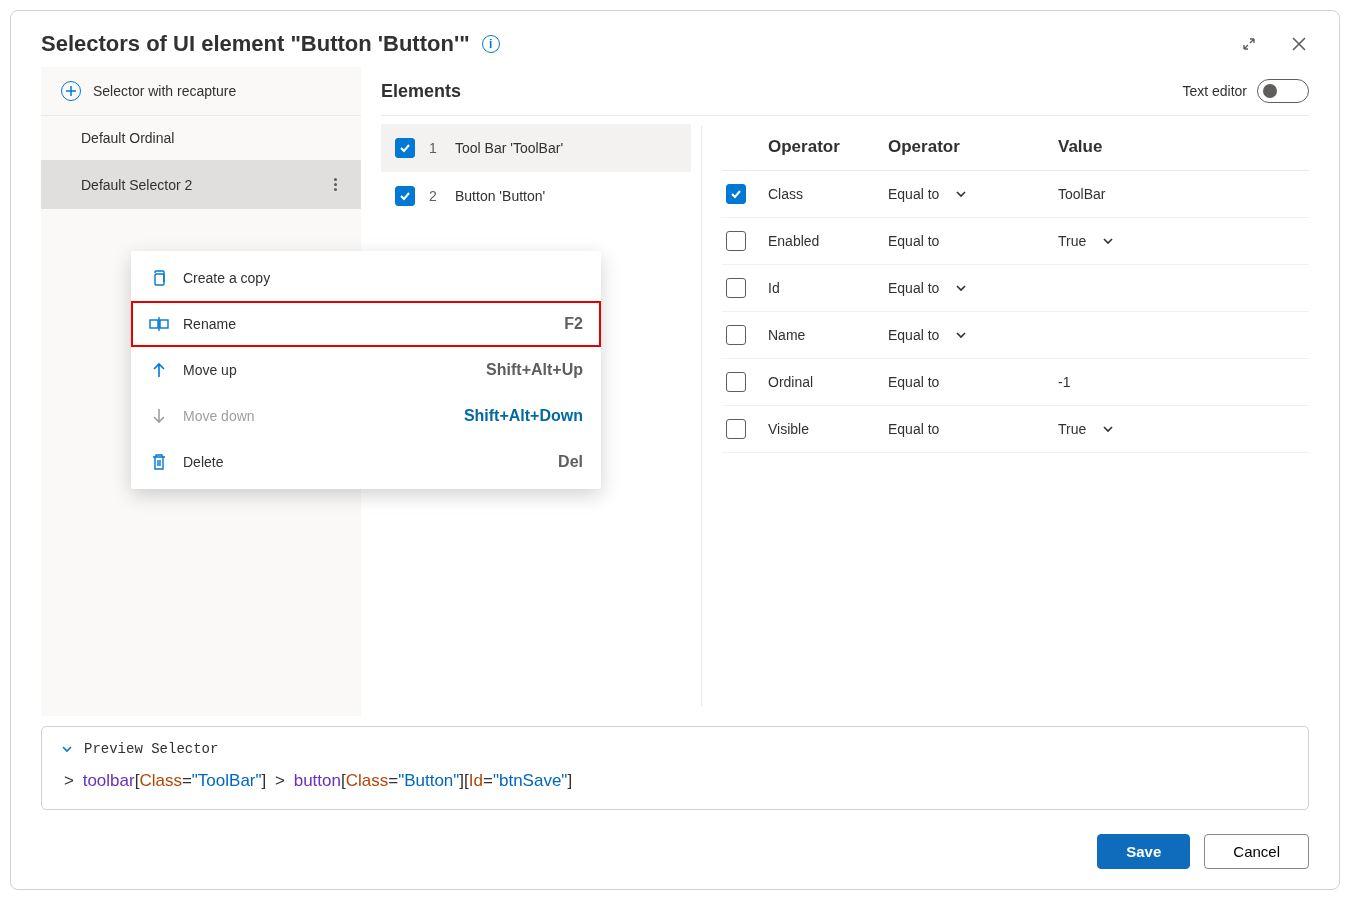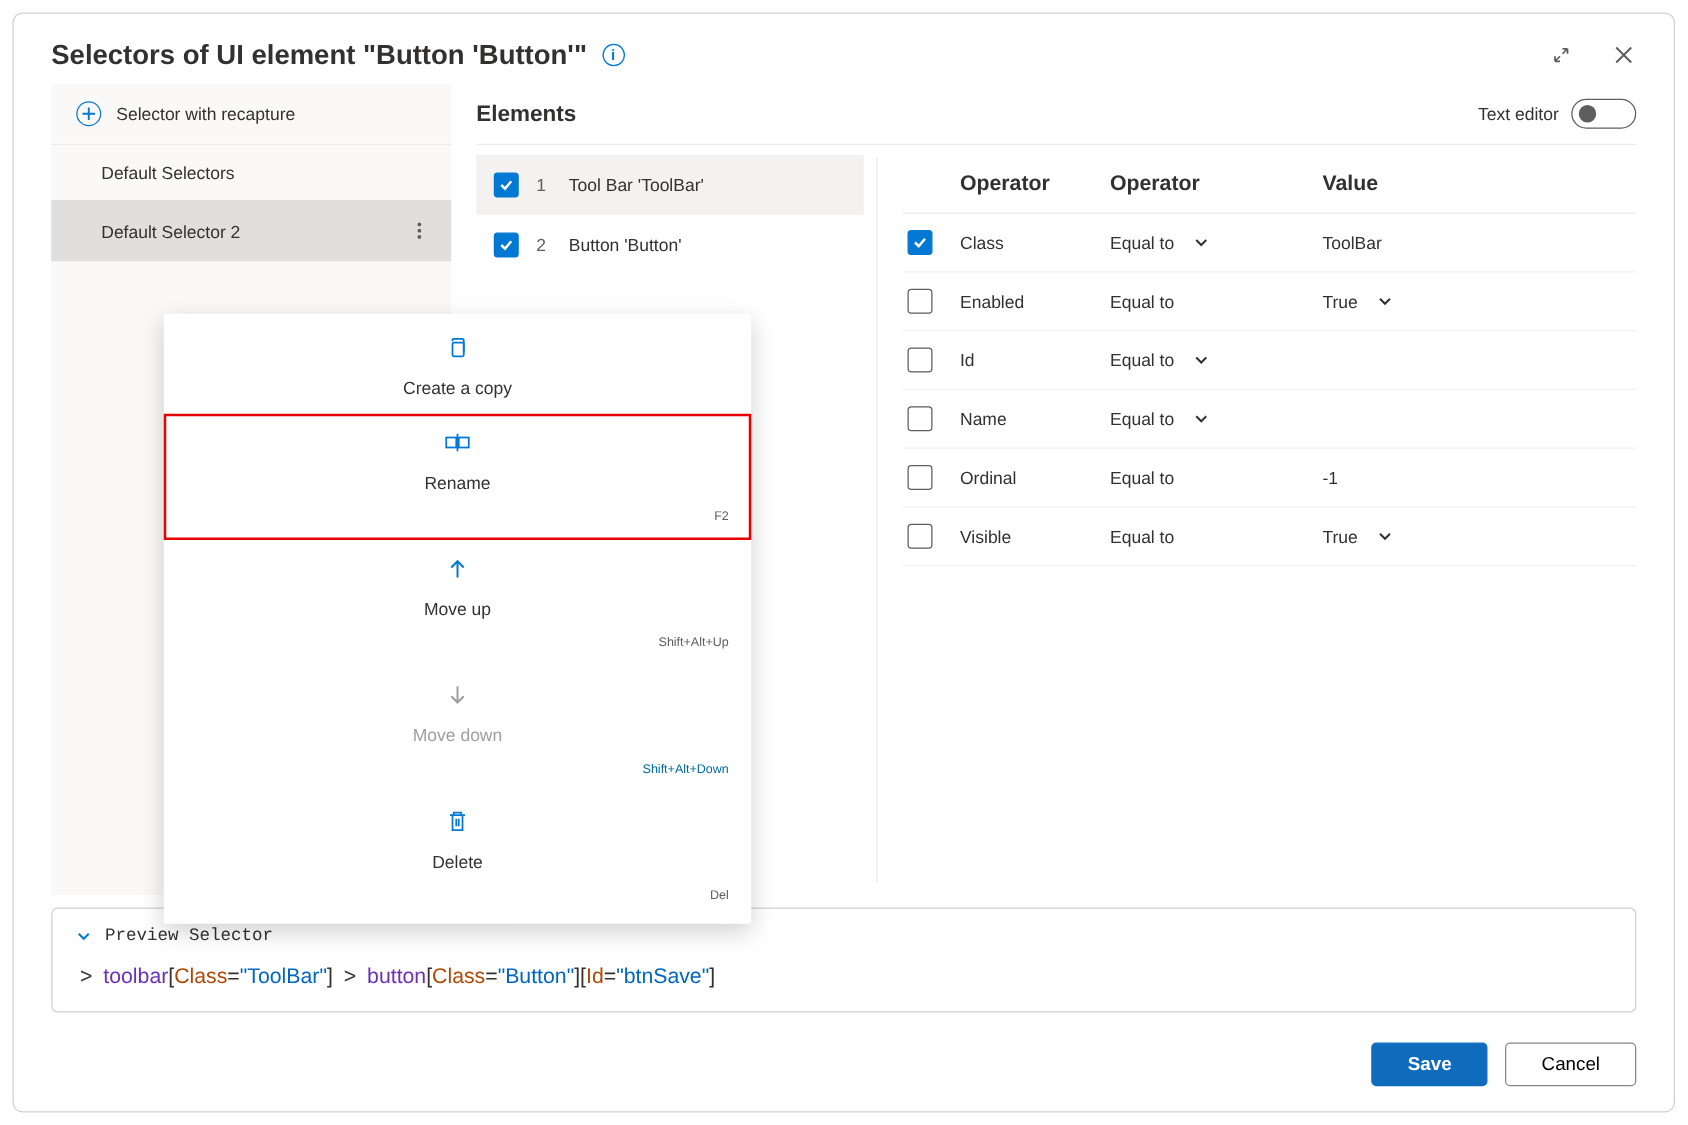--- a/index.html
+++ b/index.html
@@ -275,37 +275,37 @@
       z-index: 10;
       padding: 4px 0;
     }
     .ctx-item {
       display: flex;
       align-items: center;
       padding: 13px 18px;
       gap: 14px;
       cursor: pointer;
       position: relative;
-      flex-direction: column;
     }
     .ctx-item.disabled { color: #a19f9d; cursor: default;}
     .ctx-icon {
       width: 20px;
       height: 20px;
       display:flex;
       align-items:center;
       justify-content:center;
       color: #0078d4;
       flex-shrink:0;
     }
     .ctx-item.disabled .ctx-icon { color: #a19f9d; }
     .ctx-shortcut {
       margin-left: auto;
       color: #605e5c;
-      font-size: 10px;
+      font-size: 16px;
+      font-weight: bold;
     }
     .ctx-item.disabled .ctx-shortcut { color: #0369a1; }
     .ctx-item.hl {
       outline: 2.5px solid #e60000;
       outline-offset: -2px;
     }
     svg { display:block; }
   </style>
 </head>
 <body>
@@ -334,21 +334,21 @@
     <div class="sidebar">
       <div class="sidebar-add">
         <div class="plus-circle">
           <svg width="12" height="12" viewBox="0 0 12 12">
               <path d="M6 1 V11 M1 6 H11" stroke="currentColor" stroke-width="1.5"></path>
             </svg>
         </div>
         <span>Selector with recapture</span>
       </div>
       <div class="selector-item">
-        <span>Default Selectors</span>
+        <span>Default Ordinal</span>
       </div>
       <div class="selector-item selected">
         <span>Default Selector 2</span>
         <div class="more-dots">
             <span></span>
             <span></span>
             <span></span>
           </div>
       </div>
     </div>

